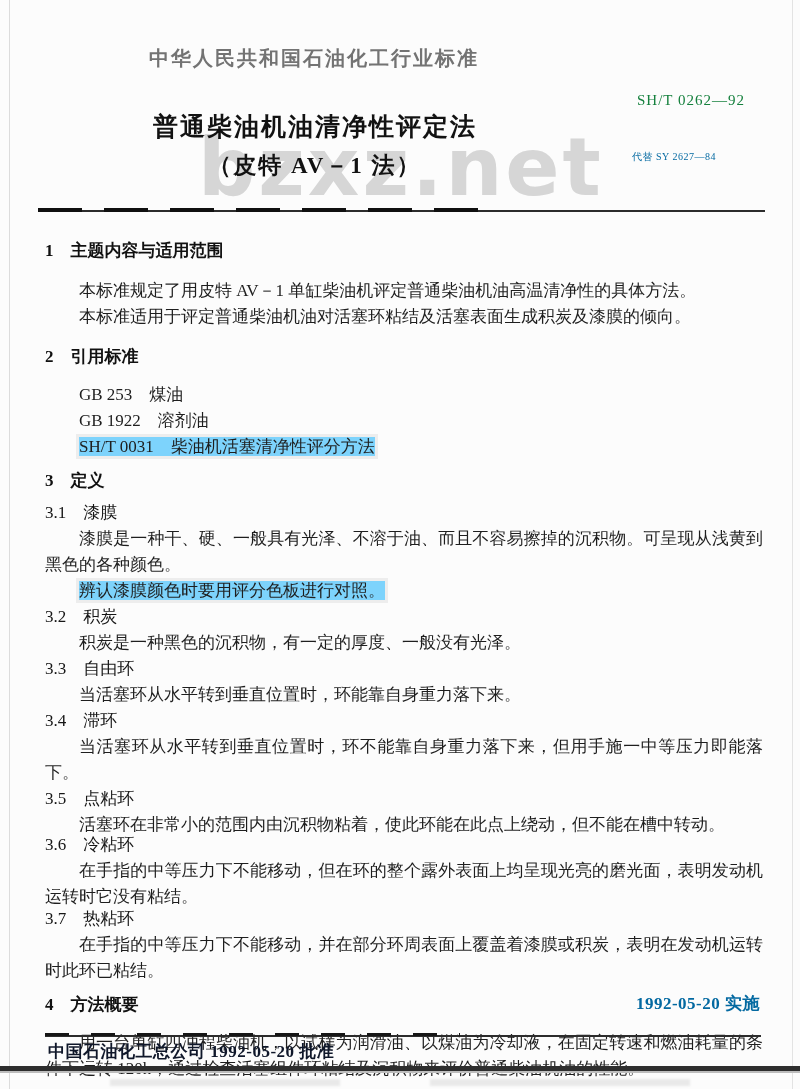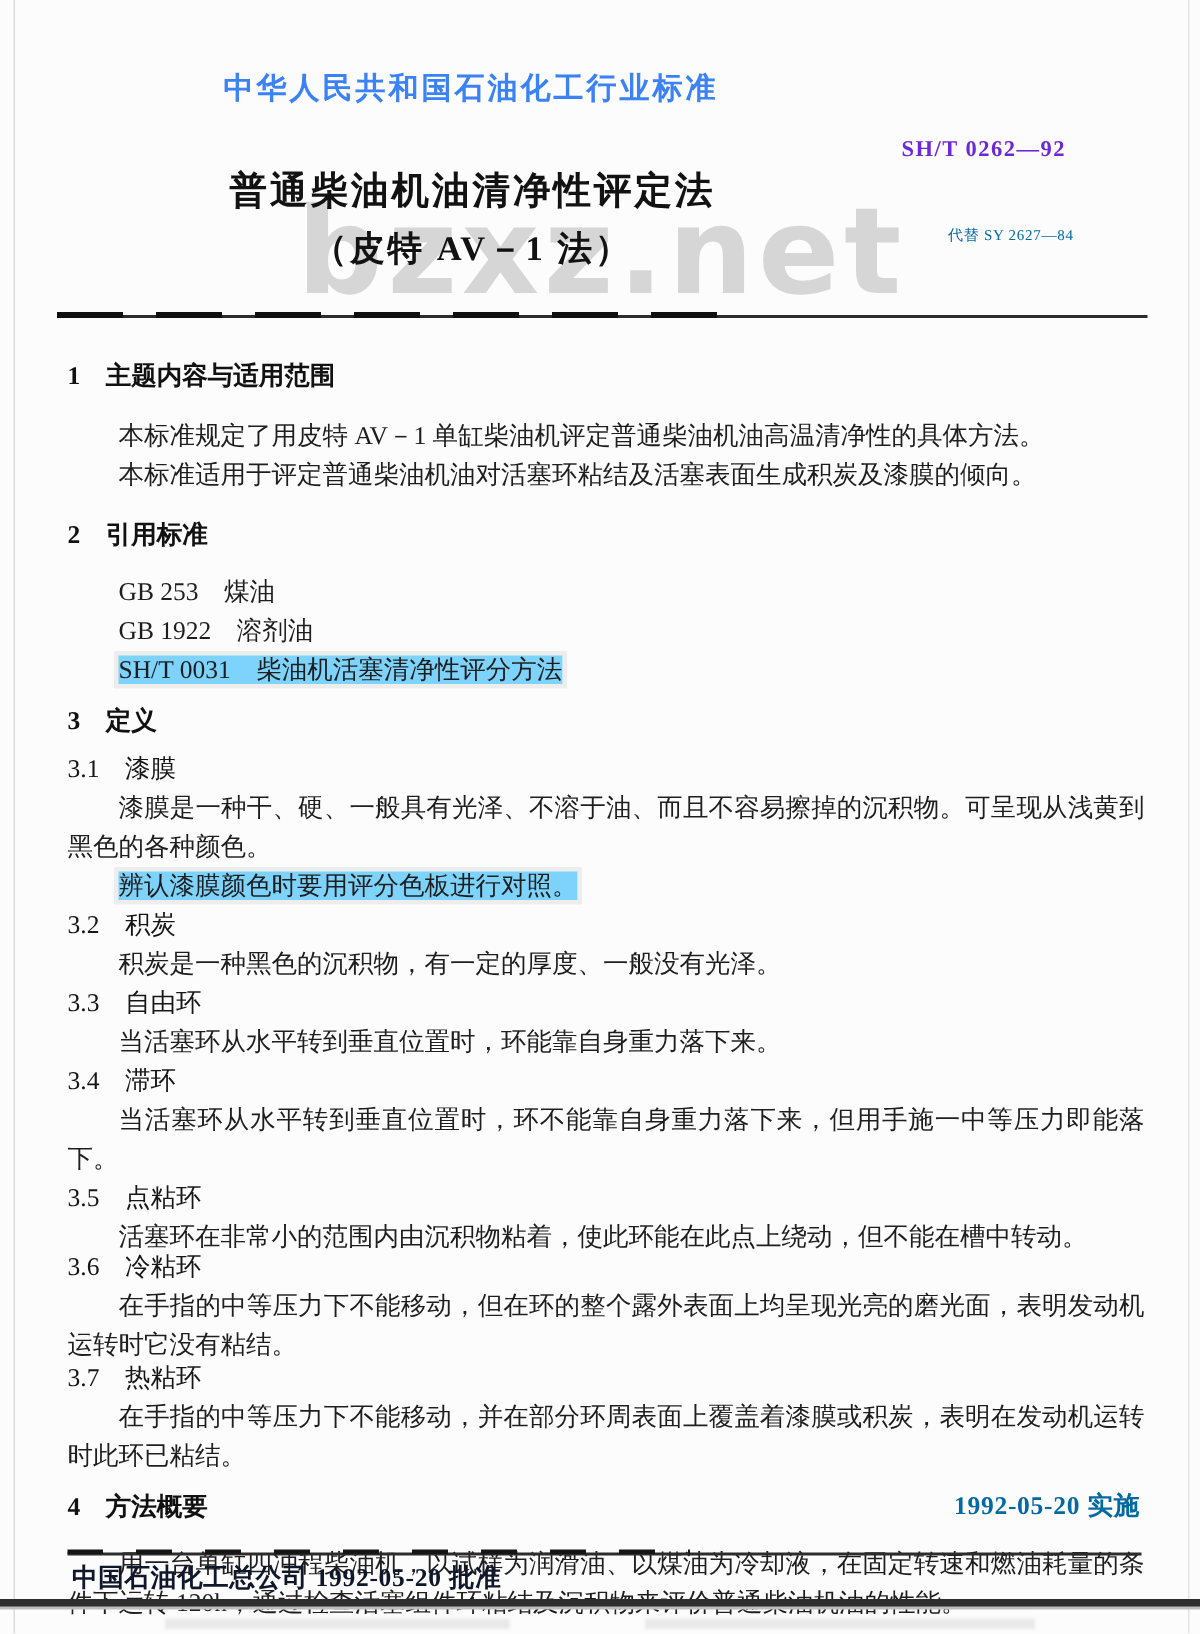--- a/index.html
+++ b/index.html
@@ -22,25 +22,25 @@
     font-family:"DejaVu Sans","Liberation Sans",sans-serif;
     font-weight:bold;font-size:80px;line-height:80px;letter-spacing:3px;
     color:#d6d6d6;z-index:0;user-select:none;
   }
 
   .content{position:relative;z-index:1;}
 
   
   .org-line{
     position:absolute;left:149px;top:45px;
-    font-size:20px;font-weight:bold;letter-spacing:2px;color:#3b82f6;
+    font-size:20px;font-weight:bold;letter-spacing:2px;color:#737373;
   }
   .std-number{
-    position:absolute;left:601px;top:92px;
-    font-size:15px;font-weight:bold;letter-spacing:1px;color:#6d28d9;
+    position:absolute;left:637px;top:92px;
+    font-size:15px;font-weight:normal;letter-spacing:1px;color:#15803d;
   }
   .title-block{
     position:absolute;left:60px;top:110px;width:510px;text-align:center;
   }
   .title-line1{font-size:25px;font-weight:bold;letter-spacing:2px;color:#121212;}
   .title-line2{font-size:23px;font-weight:bold;letter-spacing:2px;color:#121212;margin-top:7px;}
   .replaces-note{
     position:absolute;left:632px;top:150px;
     font-size:10px;color:#0369a1;letter-spacing:0.5px;
   }

